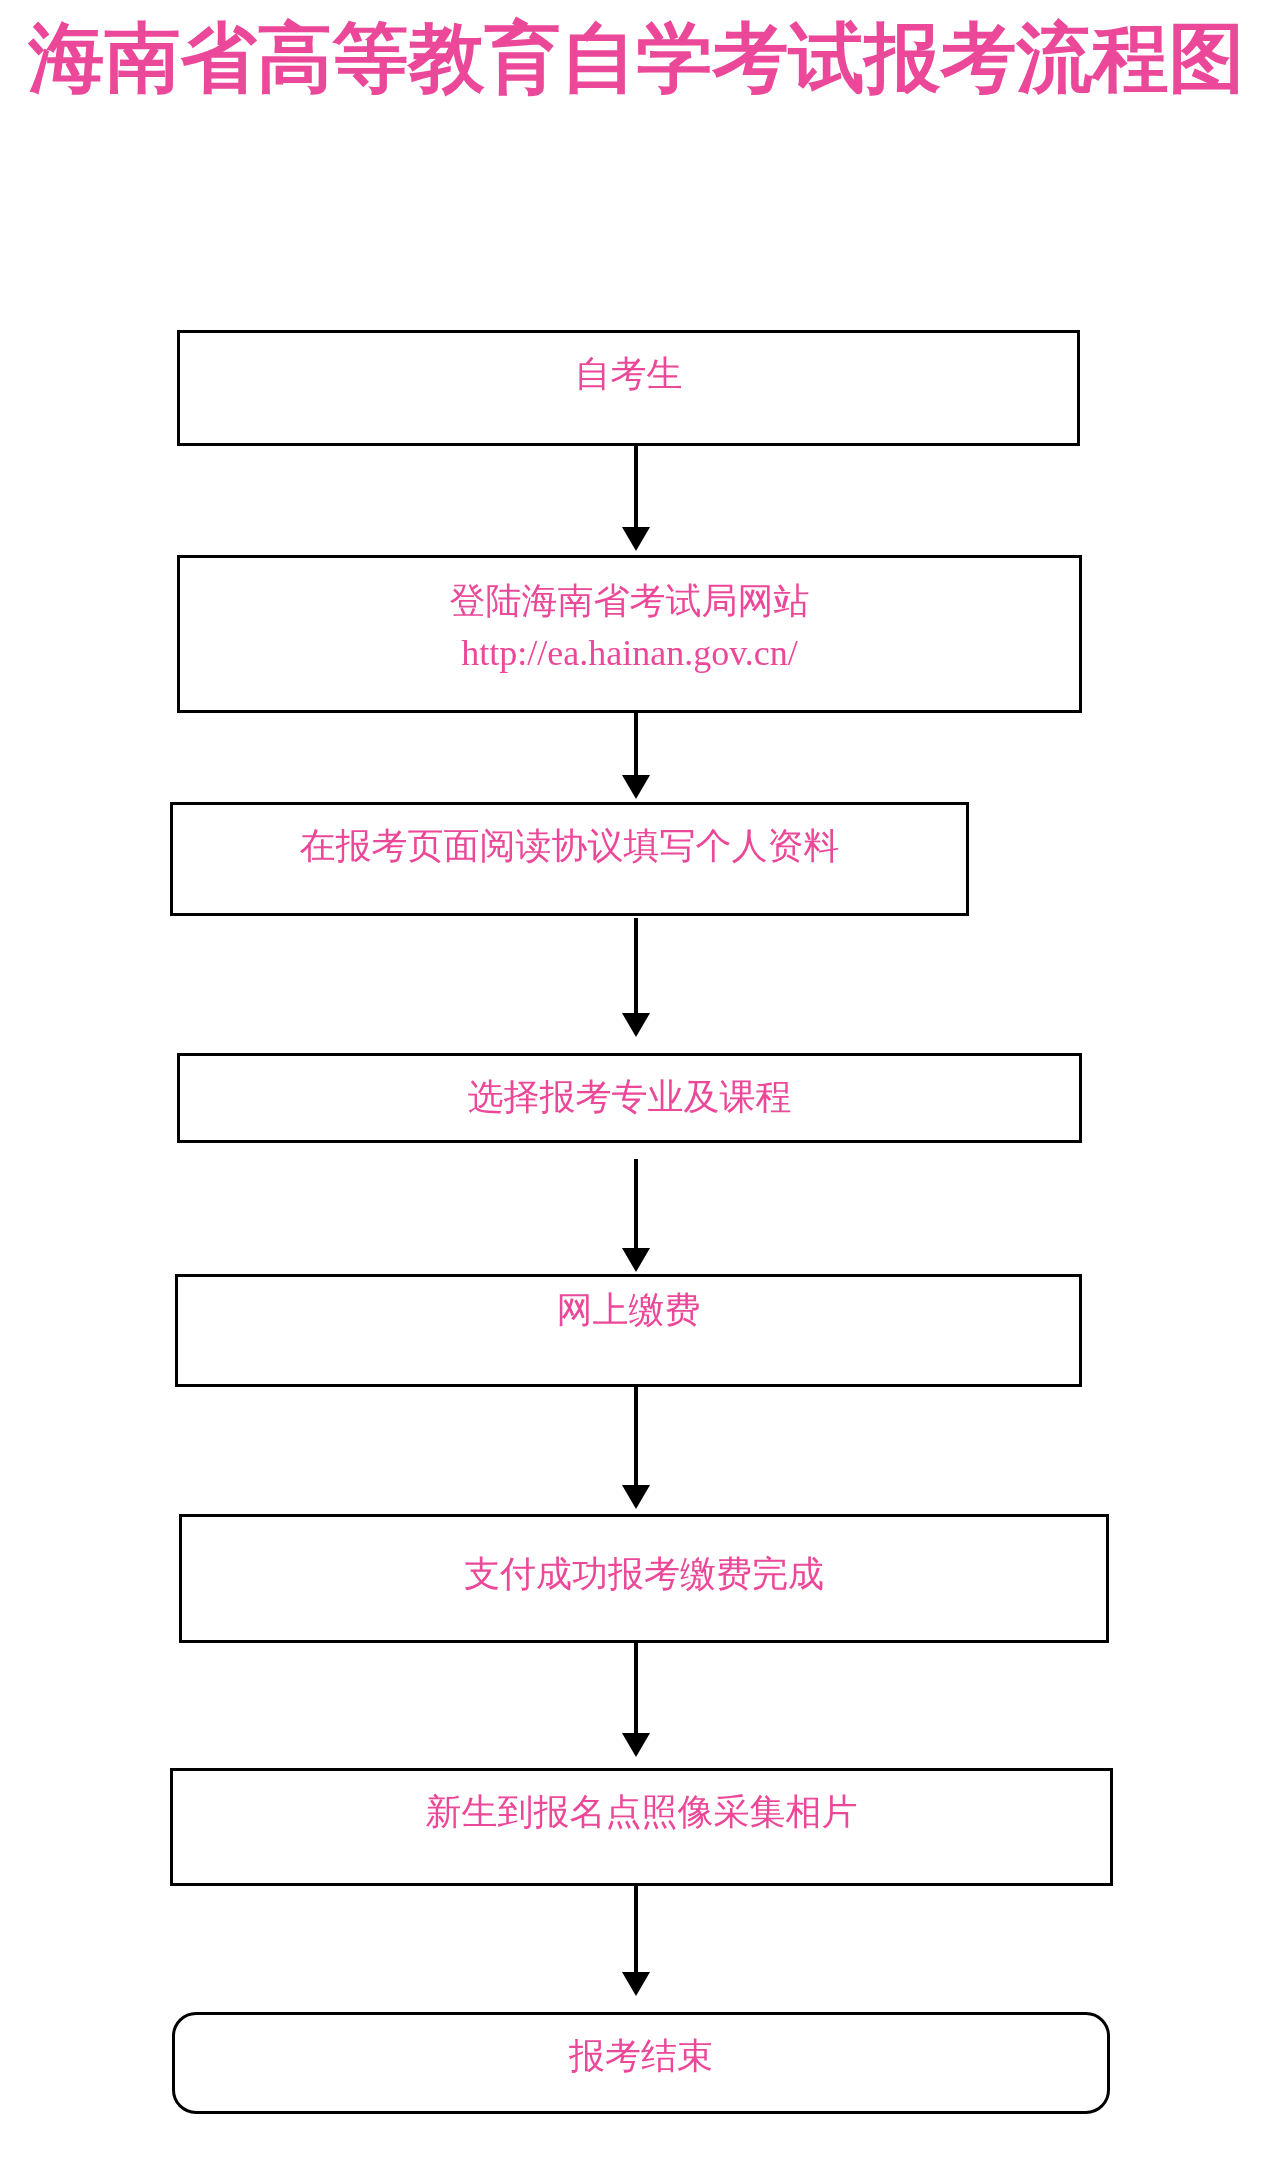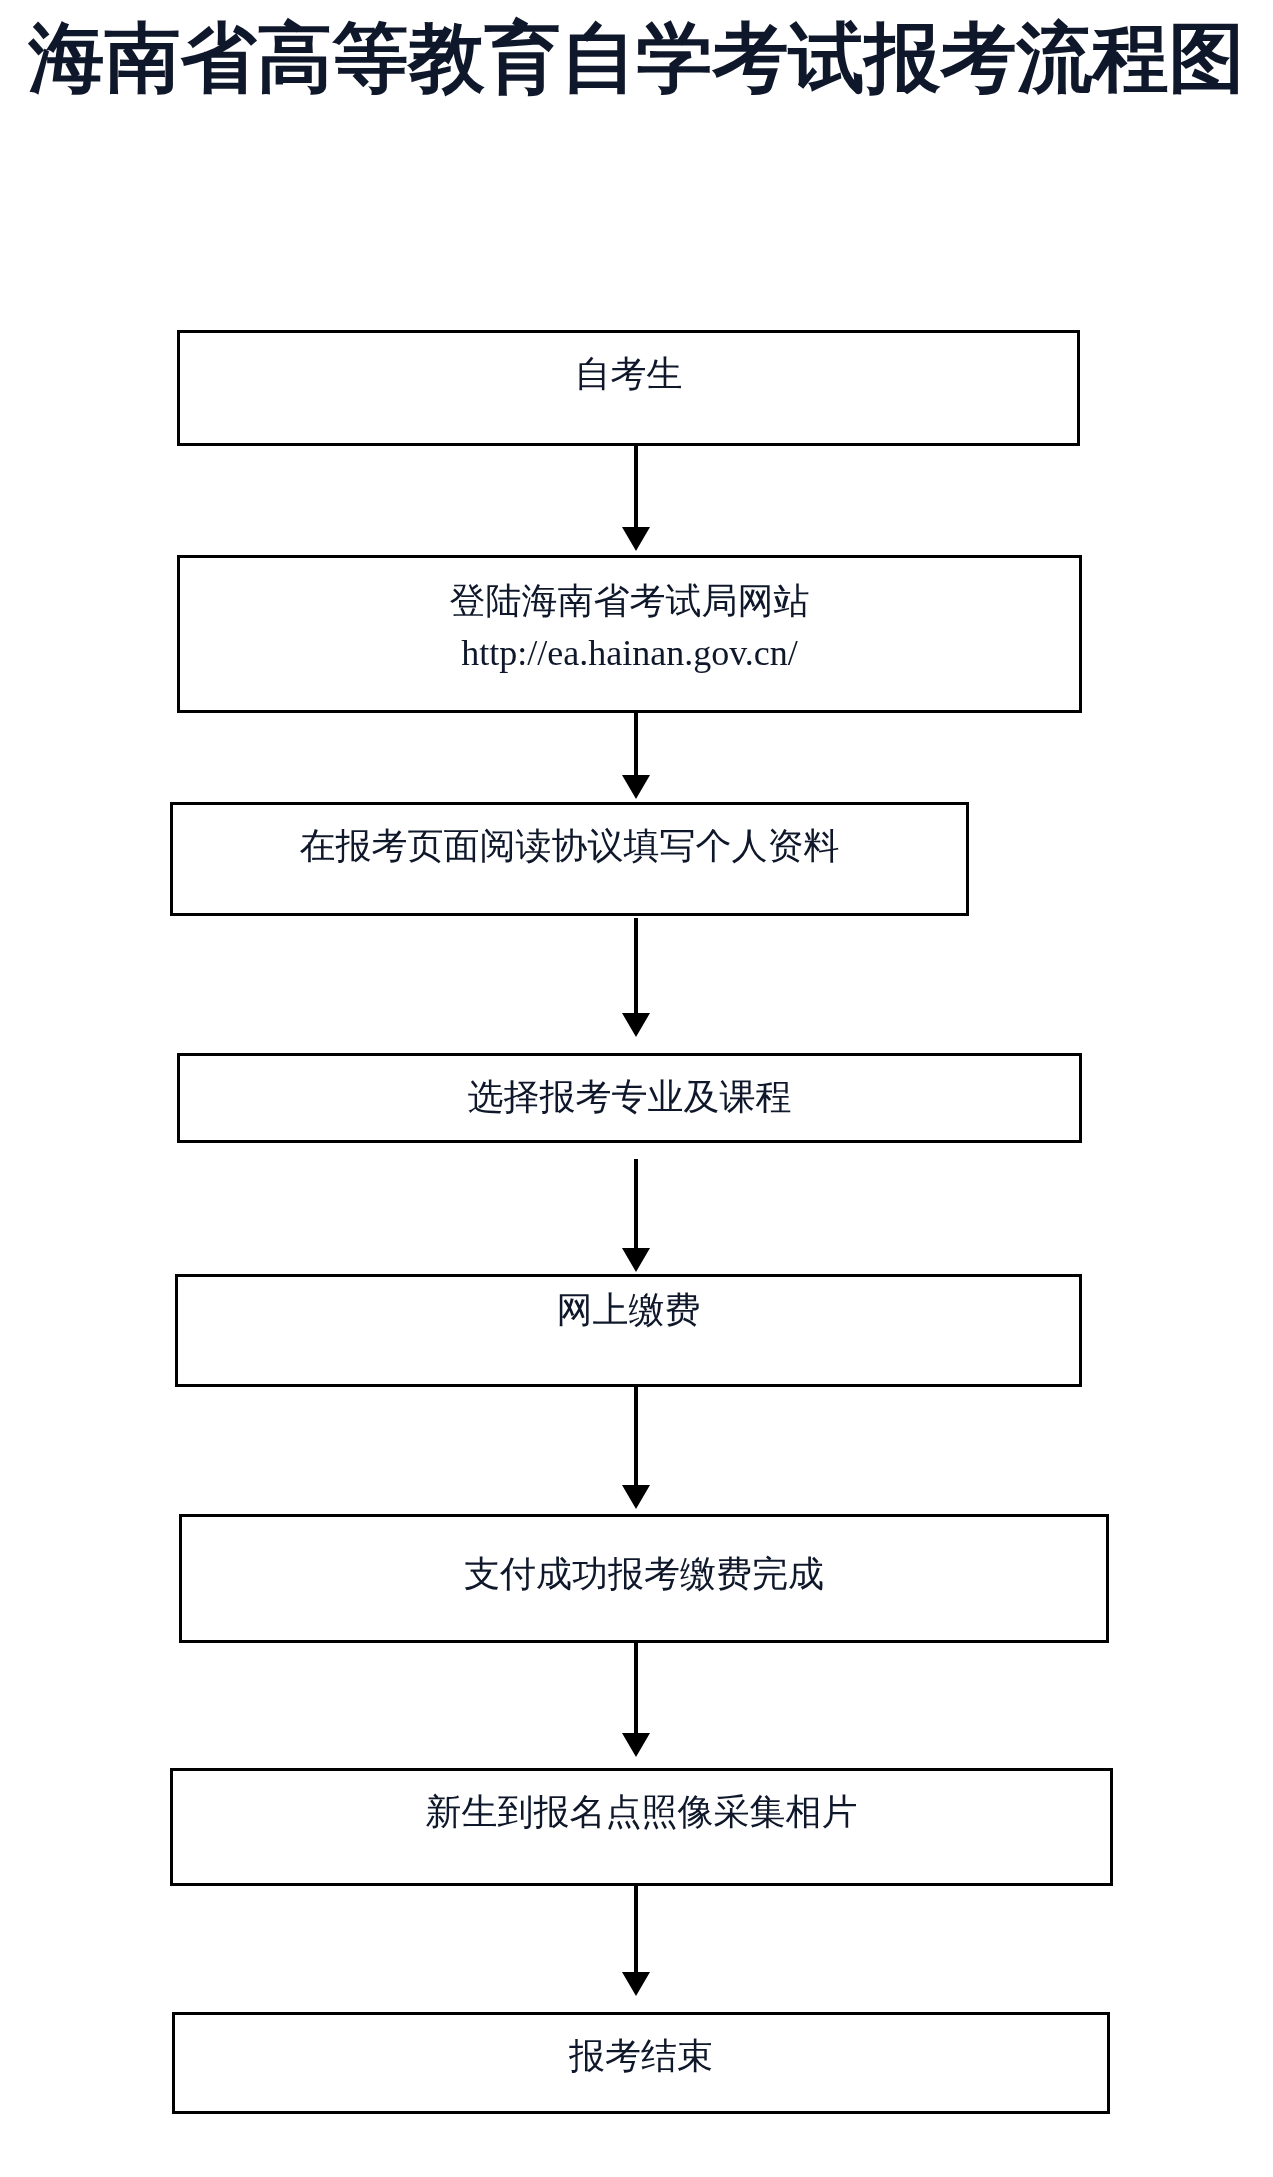--- a/index.html
+++ b/index.html
@@ -7,21 +7,21 @@
     padding: 0;
     background: #ffffff;
   }
   .page {
     position: relative;
     width: 1273px;
     height: 2177px;
     background: #ffffff;
     overflow: hidden;
     font-family: "Liberation Serif", "DejaVu Serif", serif;
-    color: #0f172a;
+    color: #ec4899;
   }
   .title {
     position: absolute;
     top: 8px;
     left: 0;
     width: 100%;
     text-align: center;
     font-size: 76px;
     font-weight: bold;
     letter-spacing: 0px;
@@ -125,17 +125,17 @@
 
   <div class="node" style="left:170px; top:1768px; width:943px; height:118px;">
     <span>新生到报名点照像采集相片</span>
   </div>
 
   <div class="arrow" style="left:622px; top:1886px; height:110px;">
     <div class="arrow-line"></div>
     <div class="arrow-head"></div>
   </div>
 
-  <div class="node" style="left:172px; top:2012px; width:938px; height:102px;">
+  <div class="node" style="left:172px; top:2012px; width:938px; height:102px;border-radius:24px;">
     <span>报考结束</span>
   </div>
 
 </div>
 
 </body></html>

